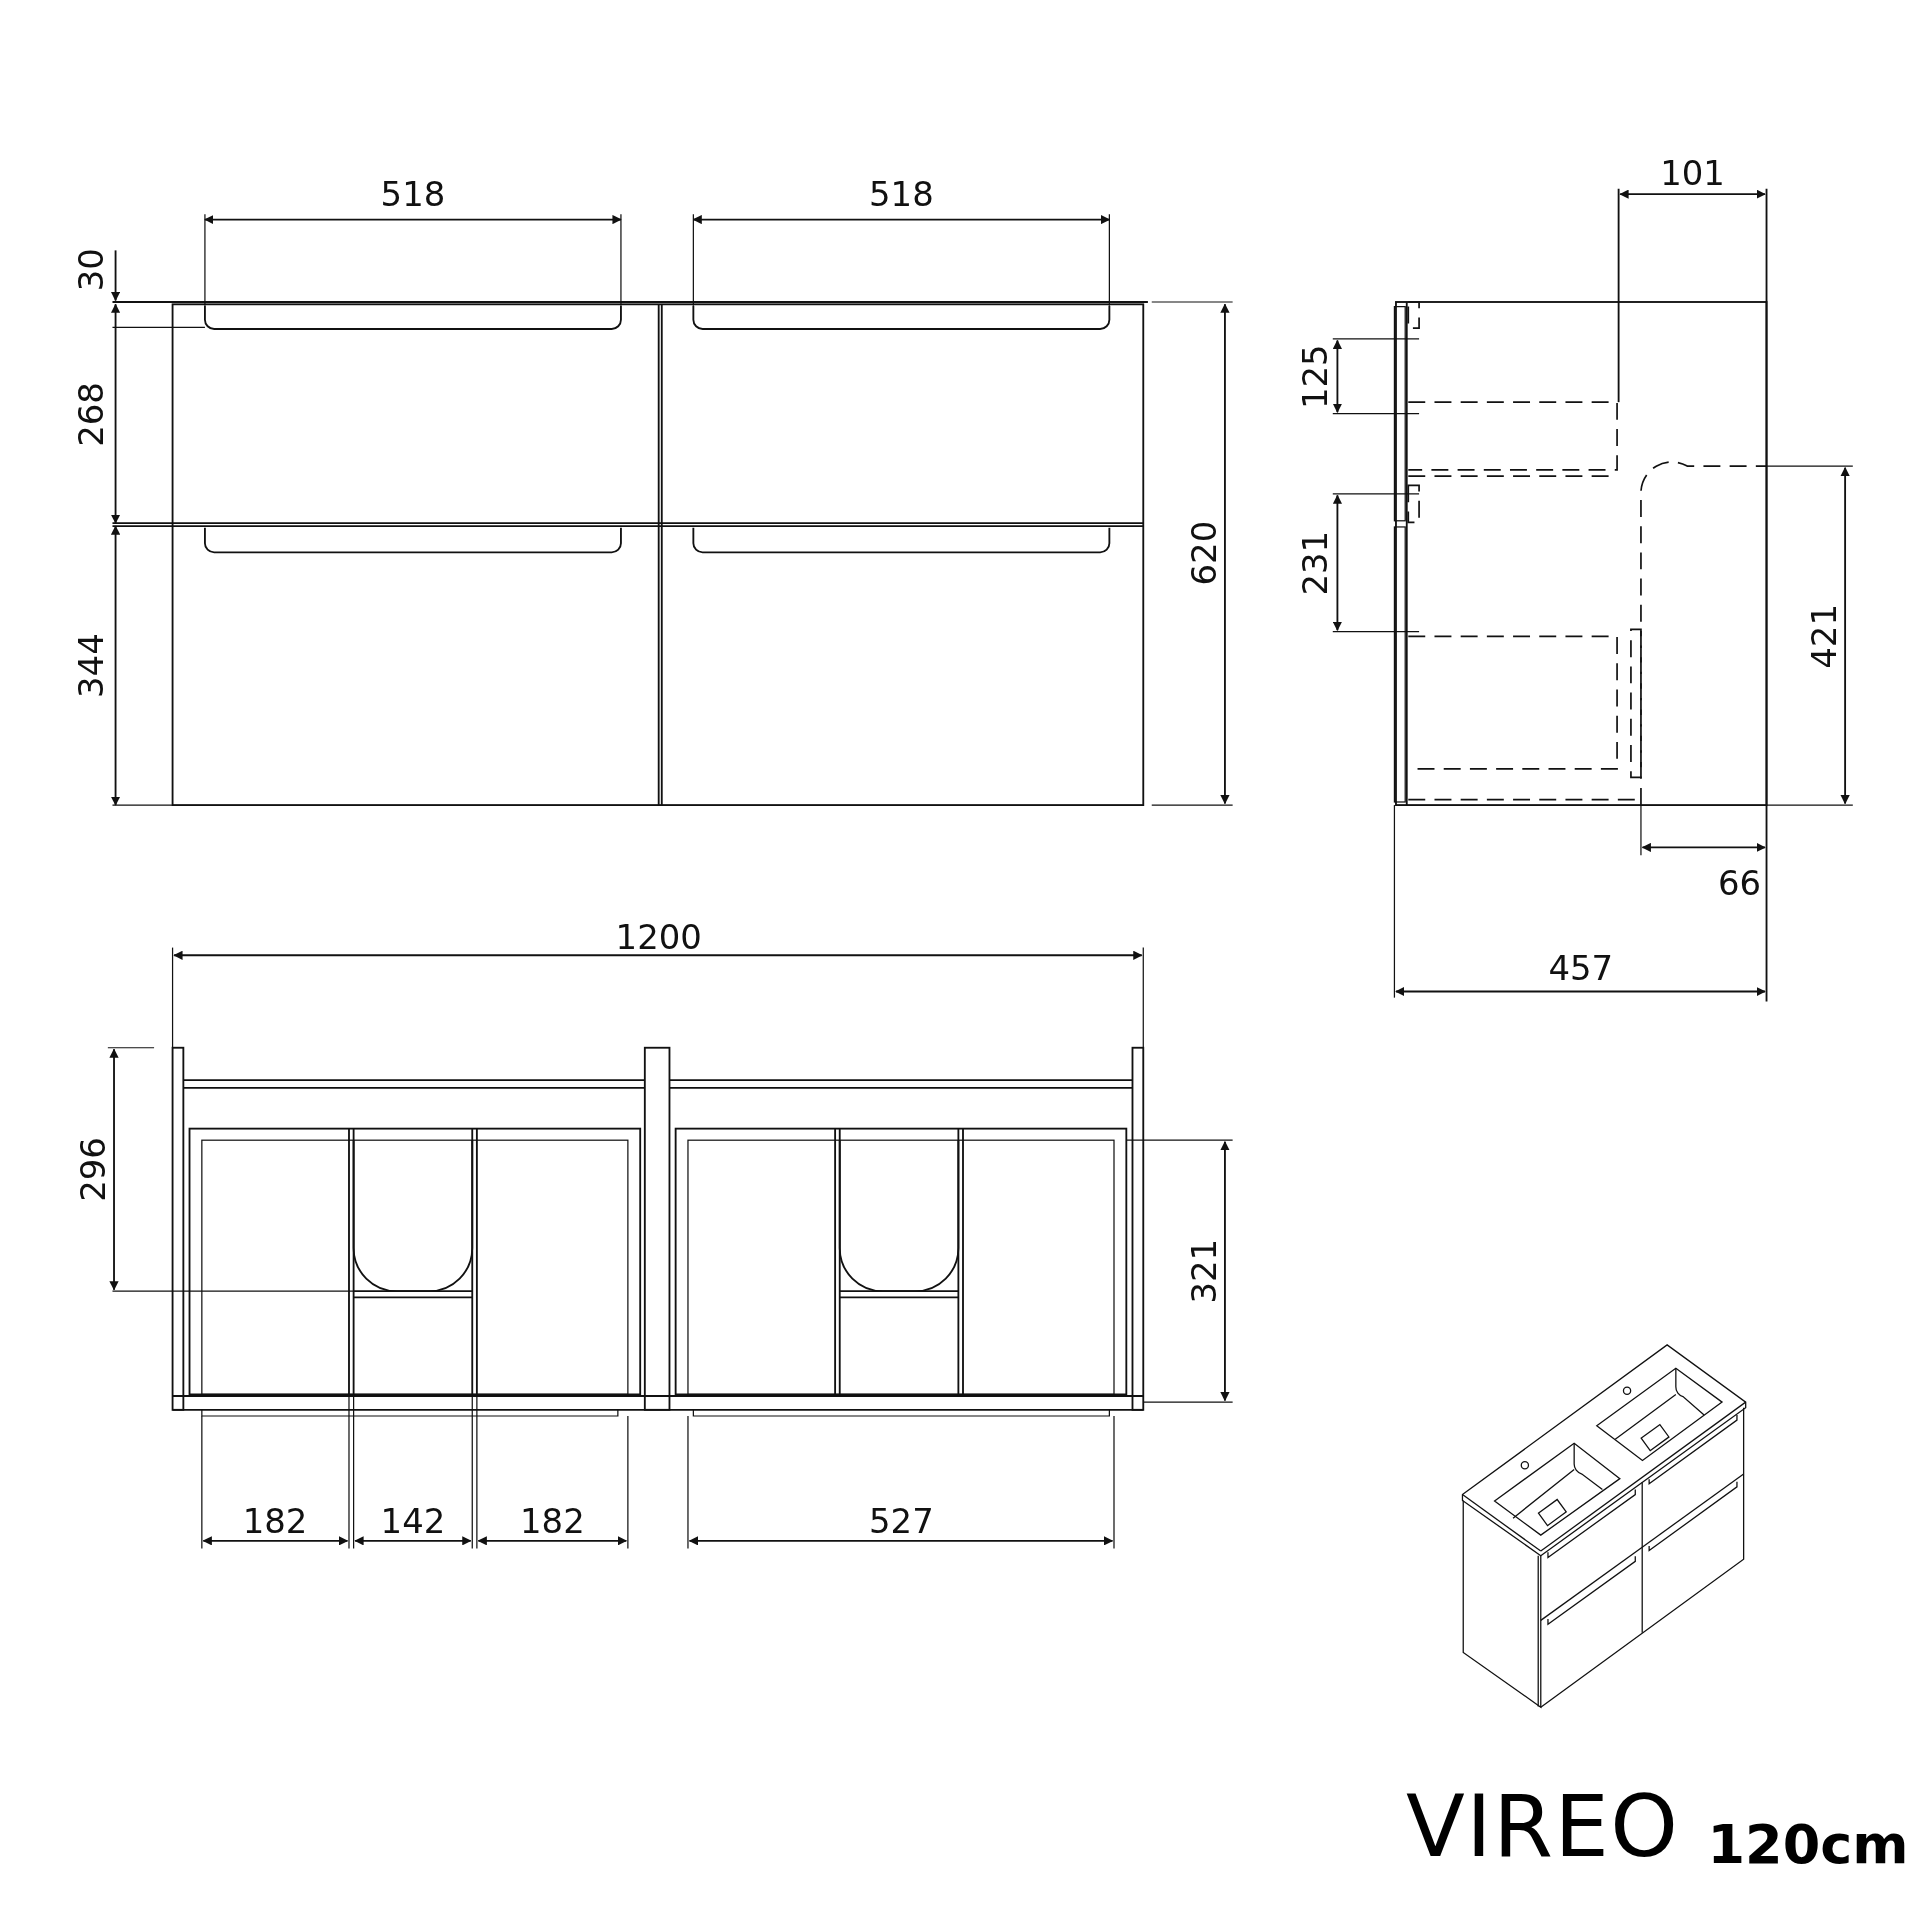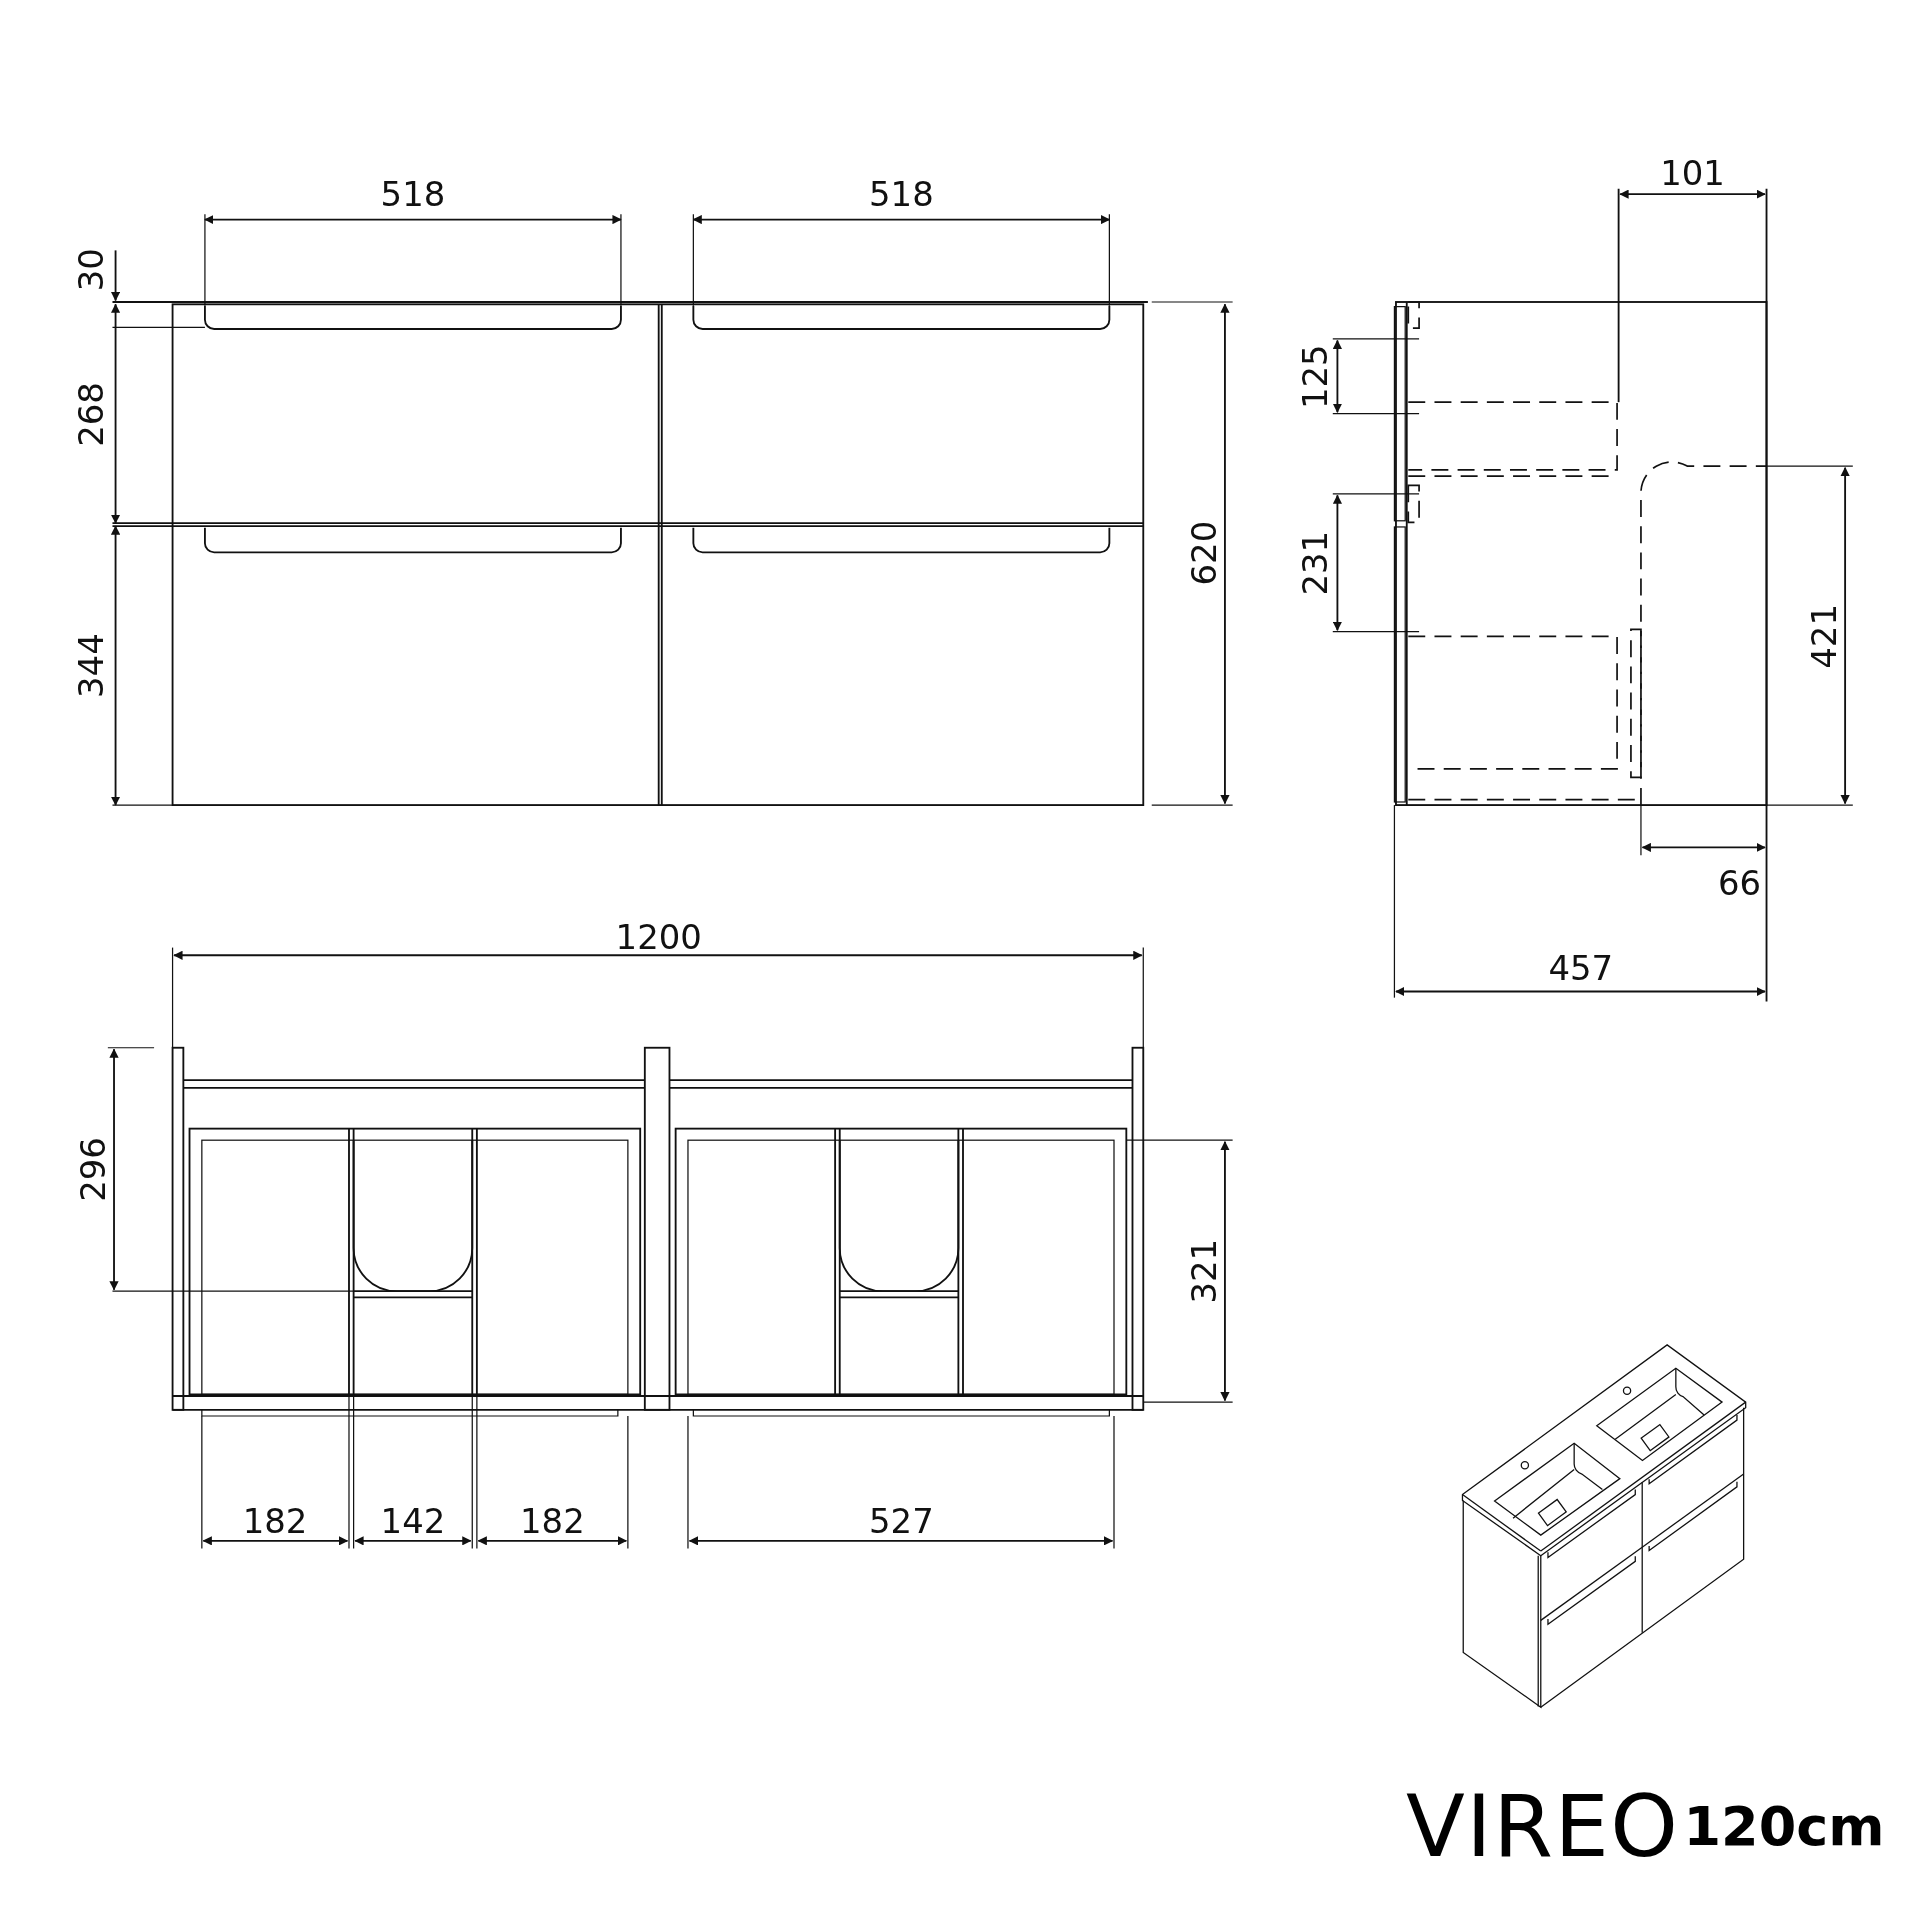--- a/index.html
+++ b/index.html
@@ -2,21 +2,21 @@
 <html style="font-size:12.3px"><head>
 <meta charset="utf-8">
 <style>
   html, body { margin: 0; padding: 0; background: #ffffff; }
   body { width: 1926px; height: 1926px; position: relative; overflow: hidden; font-family: "DejaVu Sans", sans-serif; }
   svg.drawing { position: absolute; left: 0; top: 0; width: 1926px; height: 1926px; }
   .dim { font-family: "DejaVu Sans", sans-serif; font-size: 44px; fill: #111; }
   .line { stroke: #111; stroke-width: 2.4; fill: none; }
   .thin { stroke: #111; stroke-width: 1.6; fill: none; }
   .dash { stroke: #111; stroke-width: 2.2; fill: none; stroke-dasharray: 22 12; }
-  .title { position: absolute; left: 1406px; top: 1776px; display: flex; align-items: center; gap: 4px; color: #000; }
+  .title { position: absolute; left: 1406px; top: 1776px; display: flex; align-items: flex-end; gap: 28px; color: #000; }
   .title .name { font-family: "DejaVu Sans", sans-serif; font-size: 86px; font-weight: 500; letter-spacing: 1.5px; }
   .title .size { font-family: "DejaVu Sans", sans-serif; font-size: 54px; font-weight: 700; }
 </style>
 </head>
 <body>
 
 <svg class="drawing" viewBox="0 0 2500 2500" xmlns="http://www.w3.org/2000/svg">
   <defs>
     <marker id="arr" markerWidth="12" markerHeight="12" refX="11" refY="6" orient="auto-start-reverse" markerUnits="userSpaceOnUse">
       <path d="M0,0 L12,6 L0,12 z" fill="#111"></path>

